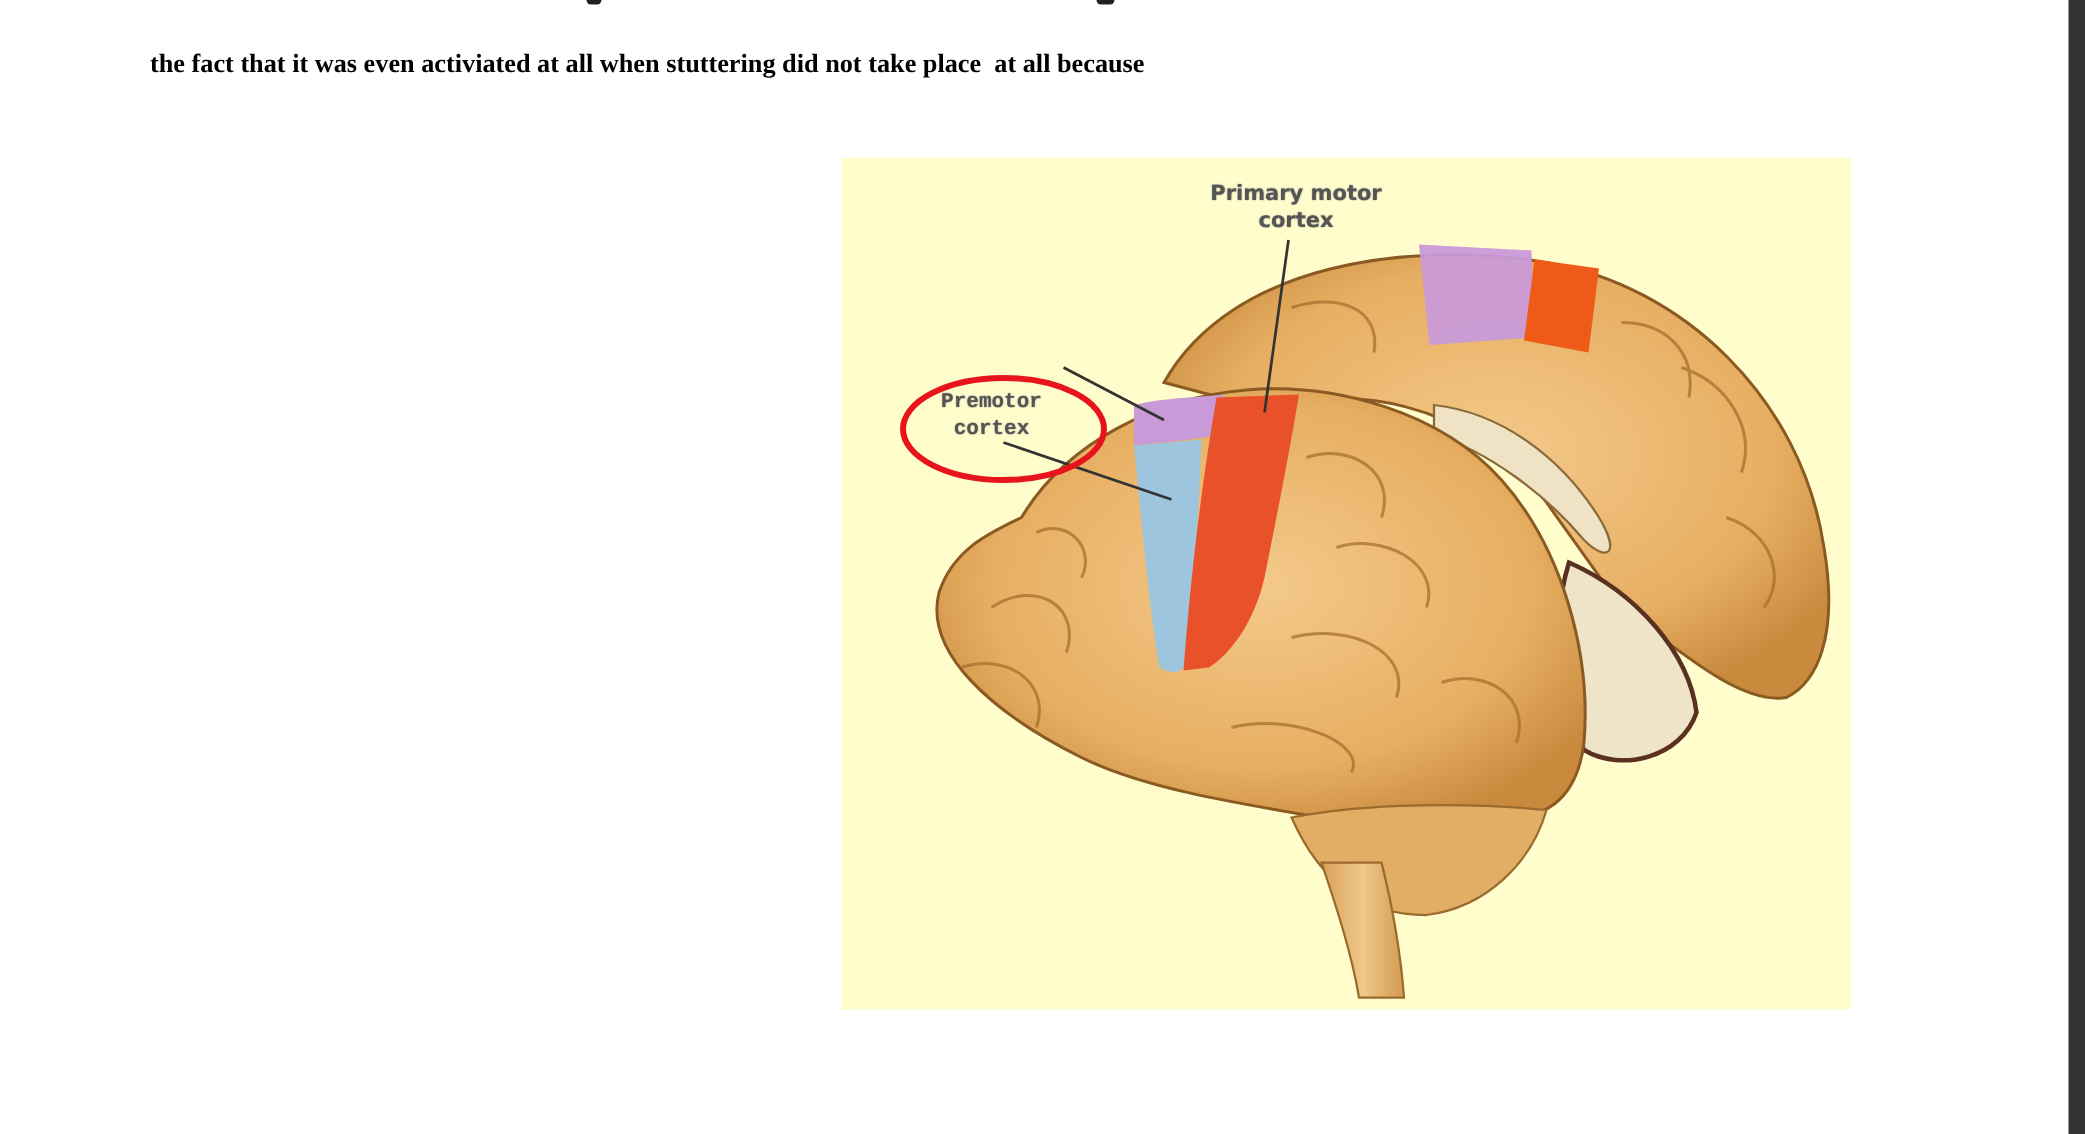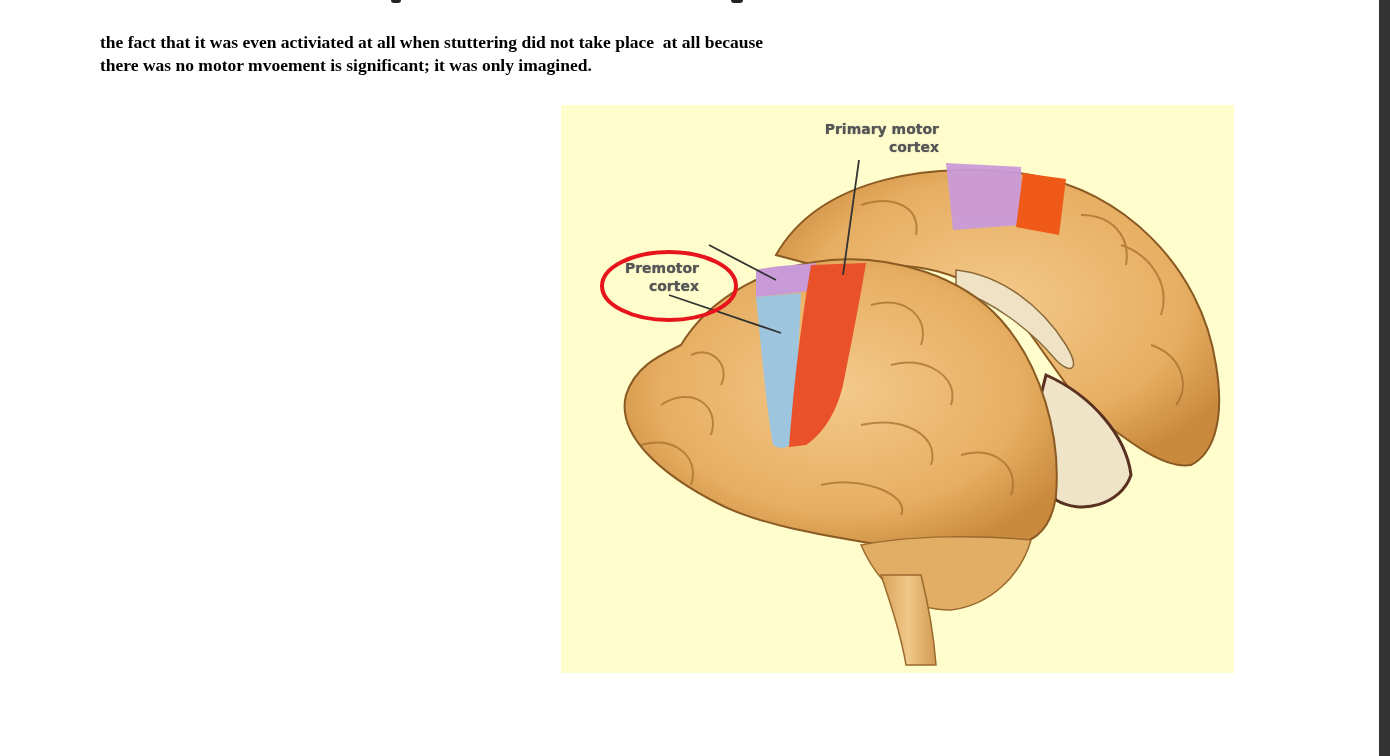--- a/index.html
+++ b/index.html
@@ -31,32 +31,32 @@
     font-weight: bold; font-size: 17.5px; line-height: 23px; color: #000;
     white-space: pre;
   }
   .figure {
     position: absolute; left: 532px; top: 105px; width: 673px; height: 568px;
     background: #fffdcc; overflow: hidden;
   }
   .figure svg { position: absolute; left: 0; top: 0; }
   .label {
     position: absolute; font-family: "DejaVu Sans", sans-serif; font-weight: bold;
-    font-size: 14px; line-height: 18px; color: #555; text-align: right;
+    font-size: 14px; line-height: 18px; color: #555; text-align: center;
     text-shadow: 0 0 1px #777;
   }
 </style>
 </head>
 <body>
 
 <div class="page">
   <div class="cut-glyph" style="left:362px;width:10px;"></div>
   <div class="cut-glyph" style="left:702px;width:12px;"></div>
 
-  <div class="body-text"><div>the fact that it was even activiated at all when stuttering did not take place  at all because</div><div>there was no motor mvoement is significant; it was only imagined.</div></div>
+  <div class="body-text"><div>the fact that it was even activiated at all when stuttering did not take place  at all because</div></div>
 
   <div class="figure">
     <svg width="673" height="568" viewBox="0 0 673 568">
       <defs>
         <radialGradient id="brainGrad" cx="50%" cy="45%" r="60%">
           <stop offset="0%" stop-color="#f4c98a"></stop>
           <stop offset="70%" stop-color="#e6ae62"></stop>
           <stop offset="100%" stop-color="#c98a3e"></stop>
         </radialGradient>
         <linearGradient id="stemGrad" x1="0" y1="0" x2="1" y2="0">
@@ -107,21 +107,21 @@
         <line x1="108" y1="190" x2="220" y2="228"></line>
       </g>
 
       <ellipse cx="108" cy="181" rx="67" ry="34" fill="none" stroke="#e8141b" stroke-width="4"></ellipse>
     </svg>
 
     <div class="label" style="left:228px;top:15px;width:150px;">
       <div>Primary motor</div>
       <div>cortex</div>
     </div>
-    <div class="label" style="left:38px;top:154px;width:100px;">
+    <div class="label" style="left:50px;top:154px;width:100px;font-family:Liberation Mono, monospace;">
       <div>Premotor</div>
       <div>cortex</div>
     </div>
   </div>
 
   <div class="page-edge"></div>
 </div>
 <div class="dark-gutter"></div>
 
 </body></html>

